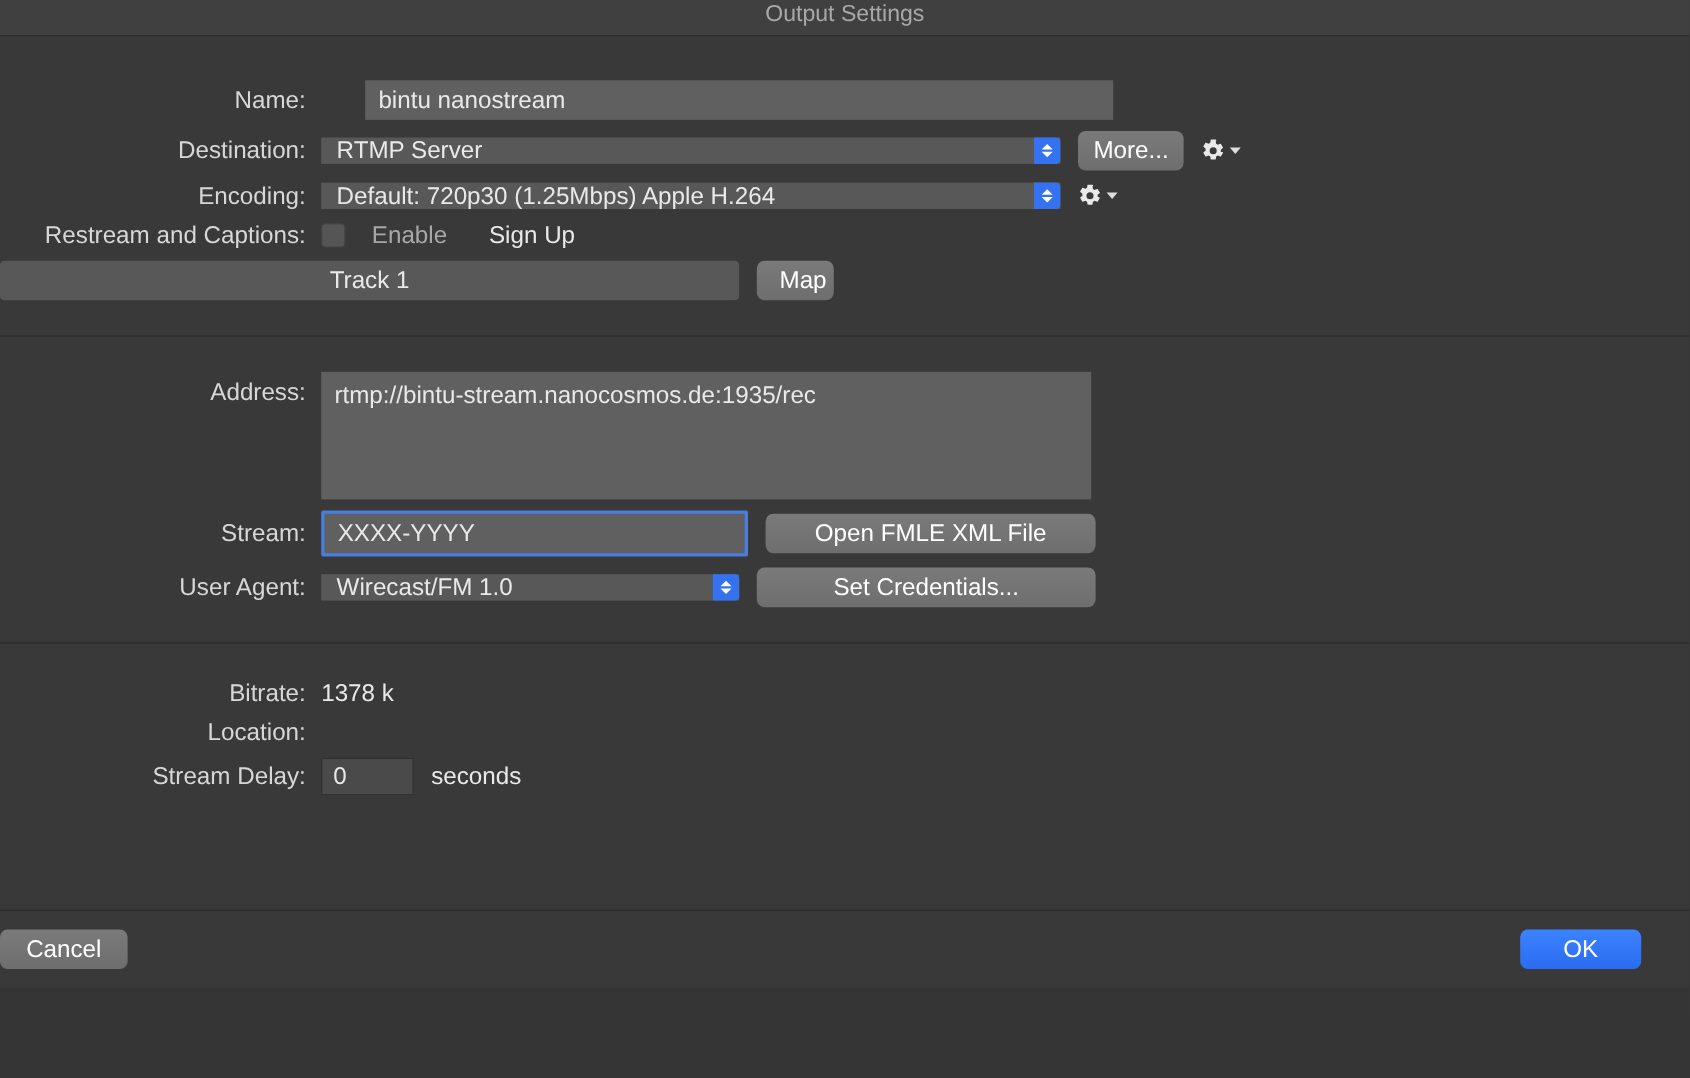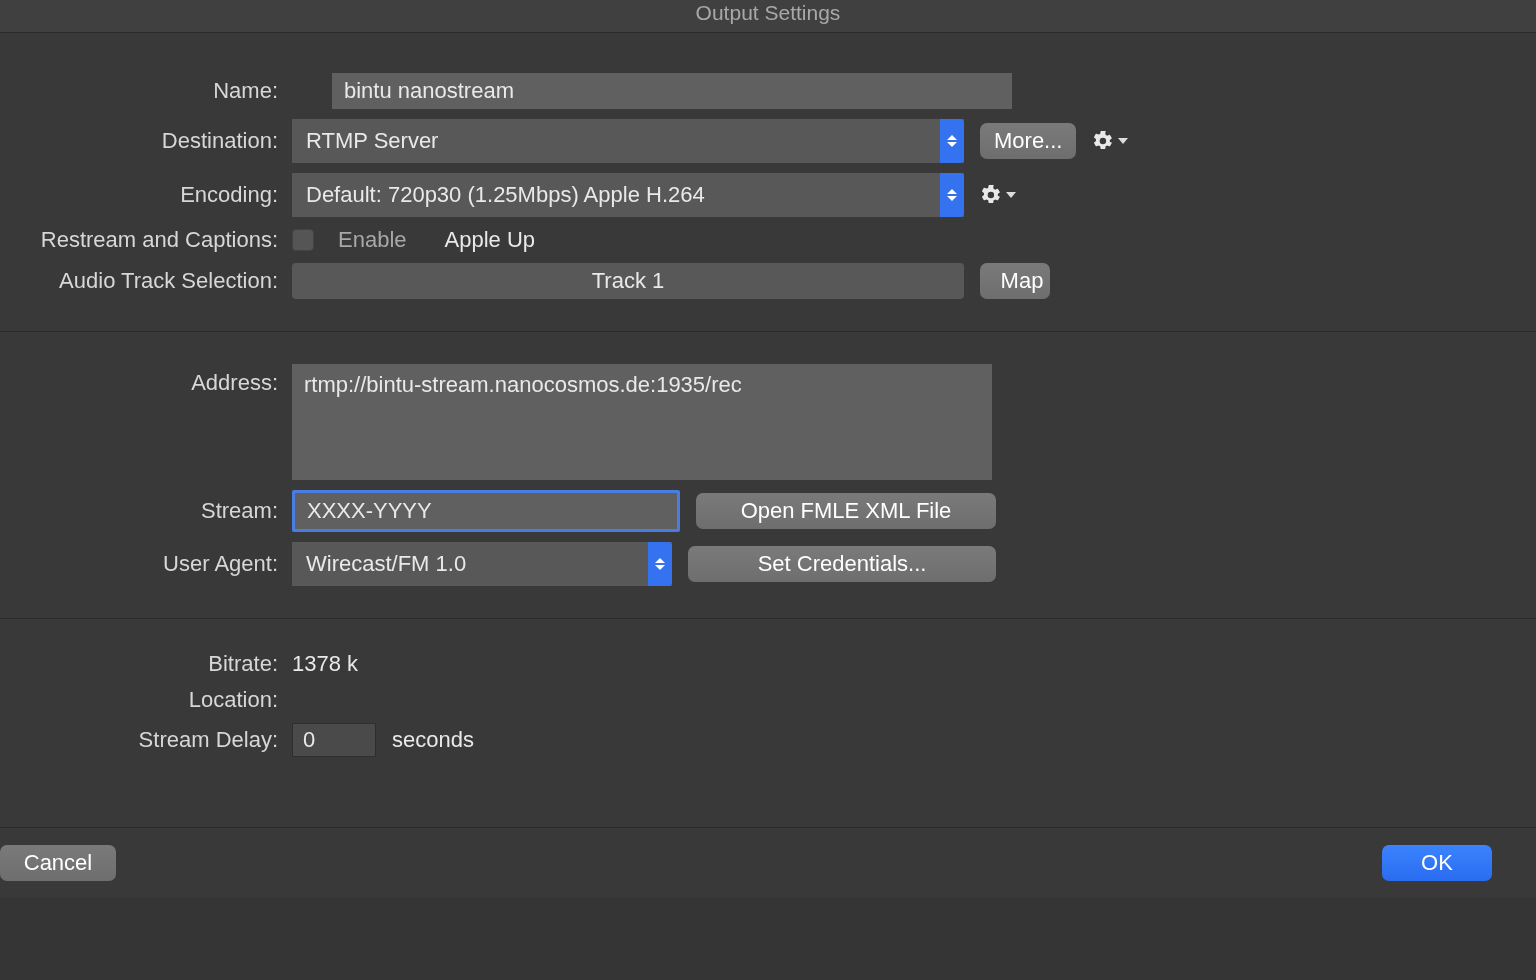--- a/index.html
+++ b/index.html
@@ -79,21 +79,21 @@
     width: 700px;
     height: 116px;
     resize: none;
     box-sizing: border-box;
     font-family: inherit;
   }
   .popup {
     display: flex;
     align-items: center;
     background: var(--field-bg2);
-    height: 44px;
+    height: 24px;
     box-sizing: border-box;
     position: relative;
     color: var(--text);
     padding-left: 14px;
   }
   .popup .chev {
     position: absolute;
     right: 0; top: 0; bottom: 0;
     width: 24px;
     background: var(--blue-pill);
@@ -260,26 +260,25 @@
       </span>
     </div>
   </div>
 
   <div class="row">
     <div class="label-col">Restream and Captions:</div>
     <div class="ctl-col">
       <span class="checkbox"></span>
       <span class="muted">Enable</span>
       <span style="width:6px"></span>
-      <span class="plain-text">Apple Up</span>
-    </div>
-  </div>
-
-  <div class="row">
-    <div class="label-col">Audio Track Selection:</div>
+      <span class="plain-text">Sign Up</span>
+    </div>
+  </div>
+
+  <div class="row">
     <div class="ctl-col">
       <div class="track-btn">
         <span>Track 1</span>
       </div>
       <div class="btn small" style="width:70px;padding-left:28px;">Map</div>
     </div>
   </div>
 
 </div>
 

